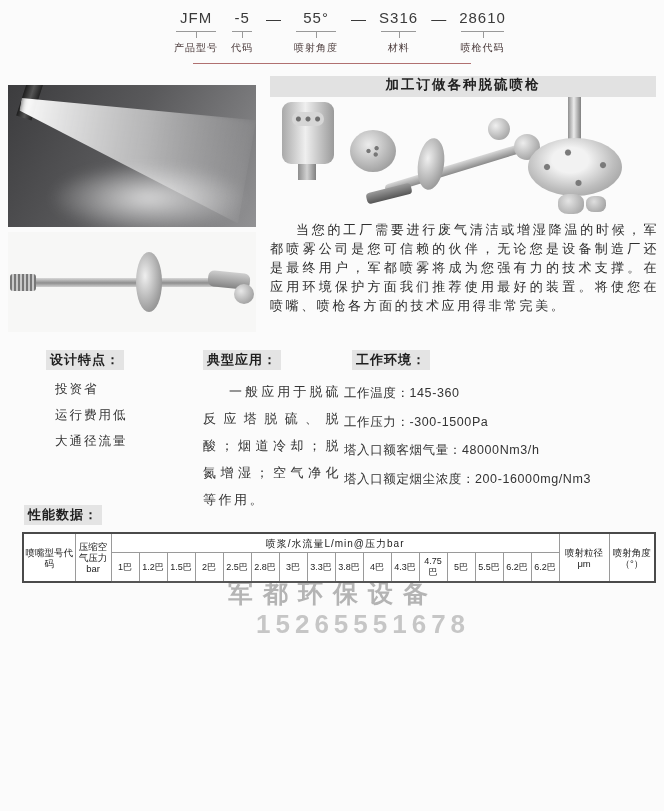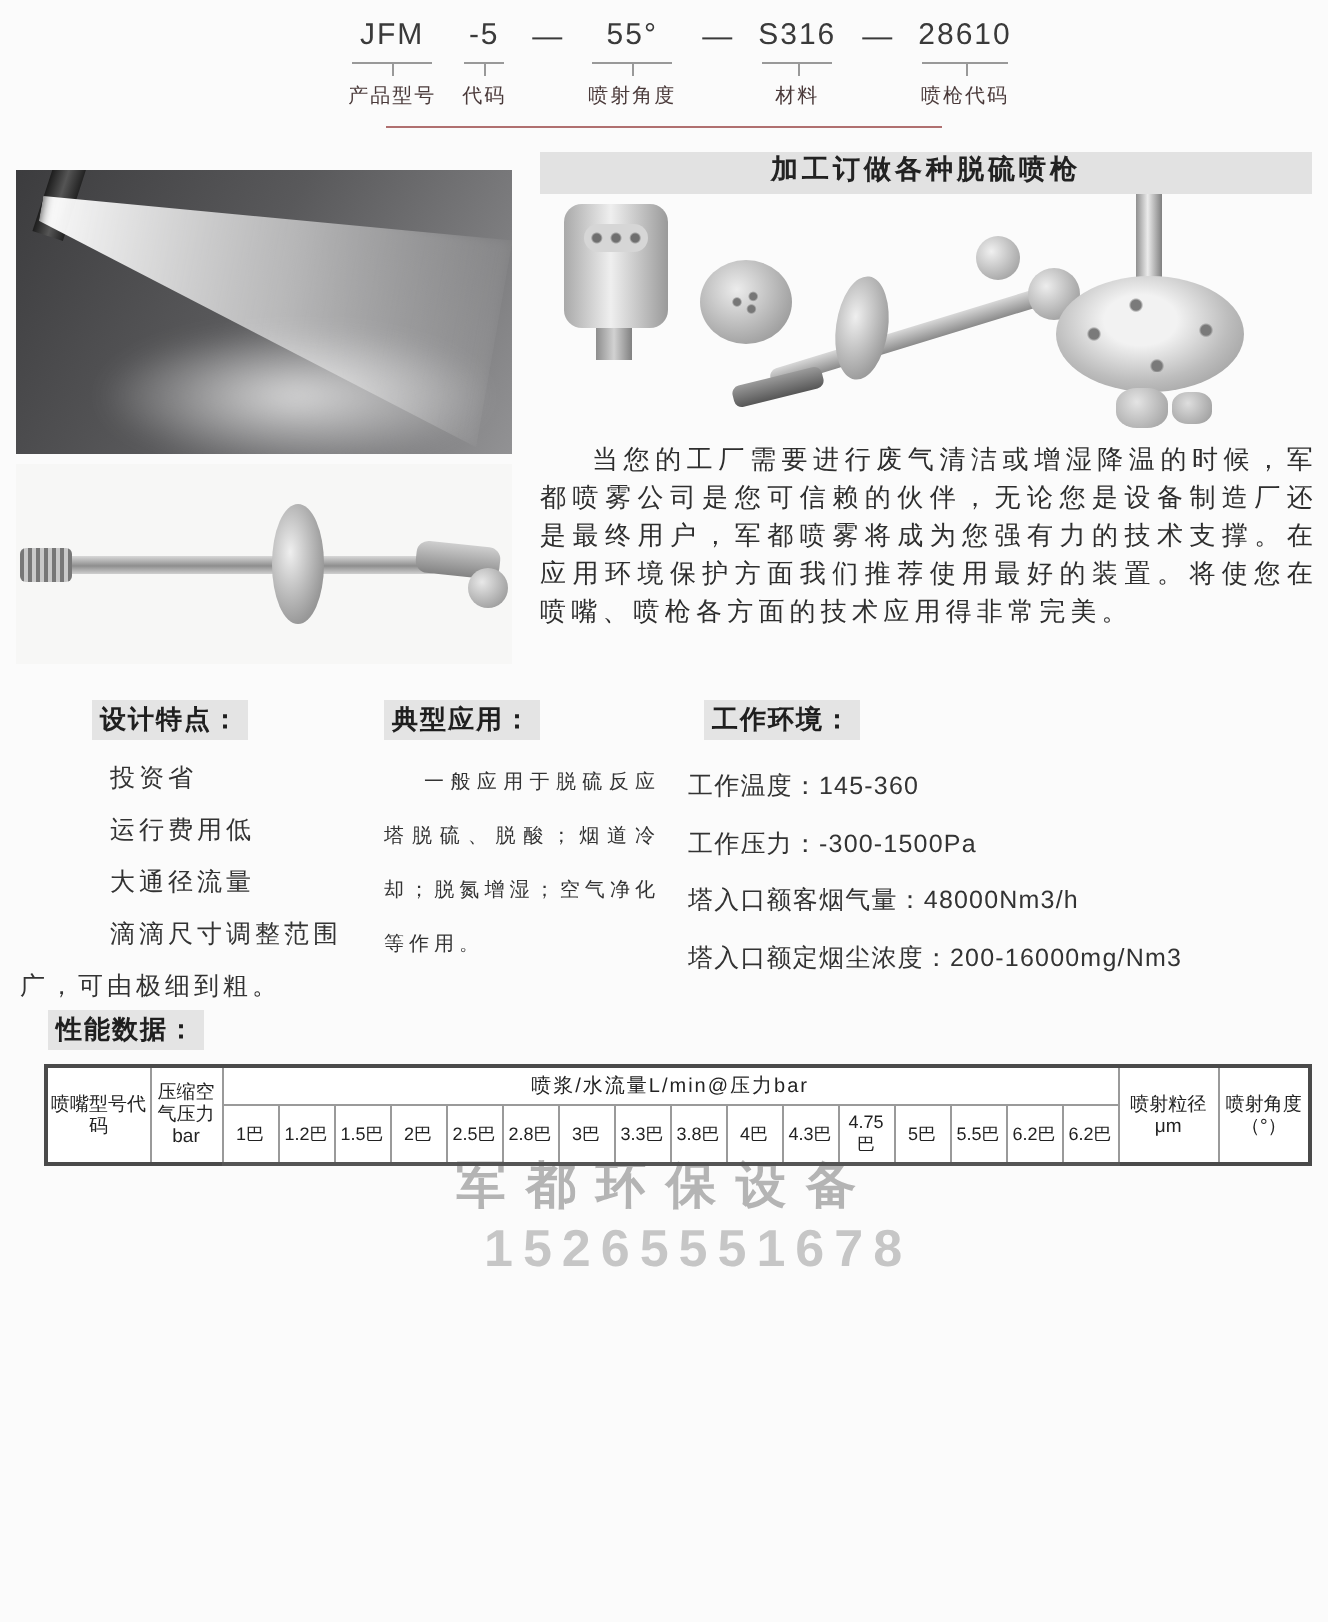--- a/index.html
+++ b/index.html
@@ -81,22 +81,22 @@
   .intro{left:270px;top:220px;width:389px;font-size:13px;line-height:19px;letter-spacing:2.6px;
          text-align:justify;text-indent:2em;margin:0;color:#2e2e2e;}
 
   
   .sec-title{display:inline-block;background:#e4e4e4;font-size:13px;font-weight:bold;padding:1px 4px;color:#1f1f1f;letter-spacing:1px;}
   .colA{left:10px;top:350px;width:164px;}
   .colA .sec-title{margin-left:36px;}
   .feat{font-size:12.5px;line-height:26px;letter-spacing:2px;color:#333;padding-left:45px;}
   .feat.first{margin-top:6px;}
   .feat.wide{padding-left:0;text-indent:45px;}
-  .colB{left:192px;top:350px;width:154px;font-family:Liberation Serif, serif;}
-  .colB p{font-size:10px;line-height:27px;letter-spacing:2.5px;text-align:justify;text-indent:2em;margin:8px 16px 0 0;color:#333;}
+  .colB{left:203px;top:350px;width:154px;font-family:Liberation Serif, serif;}
+  .colB p{font-size:13px;line-height:27px;letter-spacing:2.5px;text-align:justify;text-indent:2em;margin:8px 16px 0 0;color:#333;}
   .colC{left:344px;top:350px;width:312px;}
   .colC .sec-title{margin-left:8px;}
   .env{font-size:12.5px;line-height:28.5px;letter-spacing:.6px;color:#333;}
   .env.first{margin-top:9px;}
 
   
   .perf-title{left:24px;top:505px;}
   table.perf{position:absolute;left:22px;top:532px;width:632px;border-collapse:collapse;table-layout:fixed;
              border:2px solid #4a4a4a;background:#fff;}
   .perf col.c-model{width:52px}.perf col.c-air{width:36px}.perf col.c-p{width:28px}
@@ -104,21 +104,21 @@
   .perf th,.perf td{border:1px solid #9a9a9a;padding:0 1px;text-align:center;font-weight:normal;
                     color:#2e2e2e;overflow:hidden;}
   .perf th{font-size:9.5px;line-height:11px;color:#222;}
   .perf .th-flow{height:18px;font-size:10px;letter-spacing:1px;}
   .perf .th-press{height:28px;font-size:9px;}
   .perf thead tr:last-child th{border-bottom:2px solid #555;}
 
   
   .watermark{left:228px;top:578px;pointer-events:none;z-index:5;}
   .wm1{font-size:25px;font-weight:bold;letter-spacing:10px;color:rgba(80,80,80,.42);line-height:30px;}
-  .wm2{font-size:26px;font-weight:bold;letter-spacing:5px;color:rgba(105,105,105,.36);line-height:32px;margin-left:14px;}
+  .wm2{font-size:26px;font-weight:bold;letter-spacing:5px;color:rgba(105,105,105,.36);line-height:32px;margin-left:28px;}
 </style>
 </head>
 <body>
 
 <div>
 
   <div class="abs code-diagram">
     <div class="code-part">
       <div class="code-value">JFM</div>
       <div class="code-tick"></div>
@@ -180,21 +180,20 @@
   <div class="abs banner">
     <span>加工订做各种脱硫喷枪</span>
   </div>
   <p class="abs intro">当您的工厂需要进行废气清洁或增湿降温的时候，军都喷雾公司是您可信赖的伙伴，无论您是设备制造厂还是最终用户，军都喷雾将成为您强有力的技术支撑。在应用环境保护方面我们推荐使用最好的装置。将使您在喷嘴、喷枪各方面的技术应用得非常完美。</p>
 
   <div class="abs colA">
     <span class="sec-title">设计特点：</span>
     <div class="feat first">投资省</div>
     <div class="feat">运行费用低</div>
     <div class="feat">大通径流量</div>
-    <div class="feat wide">滴滴尺寸调整范围广，可由极细到粗。</div>
   </div>
   <div class="abs colB">
     <span class="sec-title">典型应用：</span>
     <p>一般应用于脱硫反应塔脱硫、脱酸；烟道冷却；脱氮增湿；空气净化等作用。</p>
   </div>
   <div class="abs colC">
     <span class="sec-title">工作环境：</span>
     <div class="env first">工作温度：145-360</div>
     <div class="env">工作压力：-300-1500Pa</div>
     <div class="env">塔入口额客烟气量：48000Nm3/h</div>

